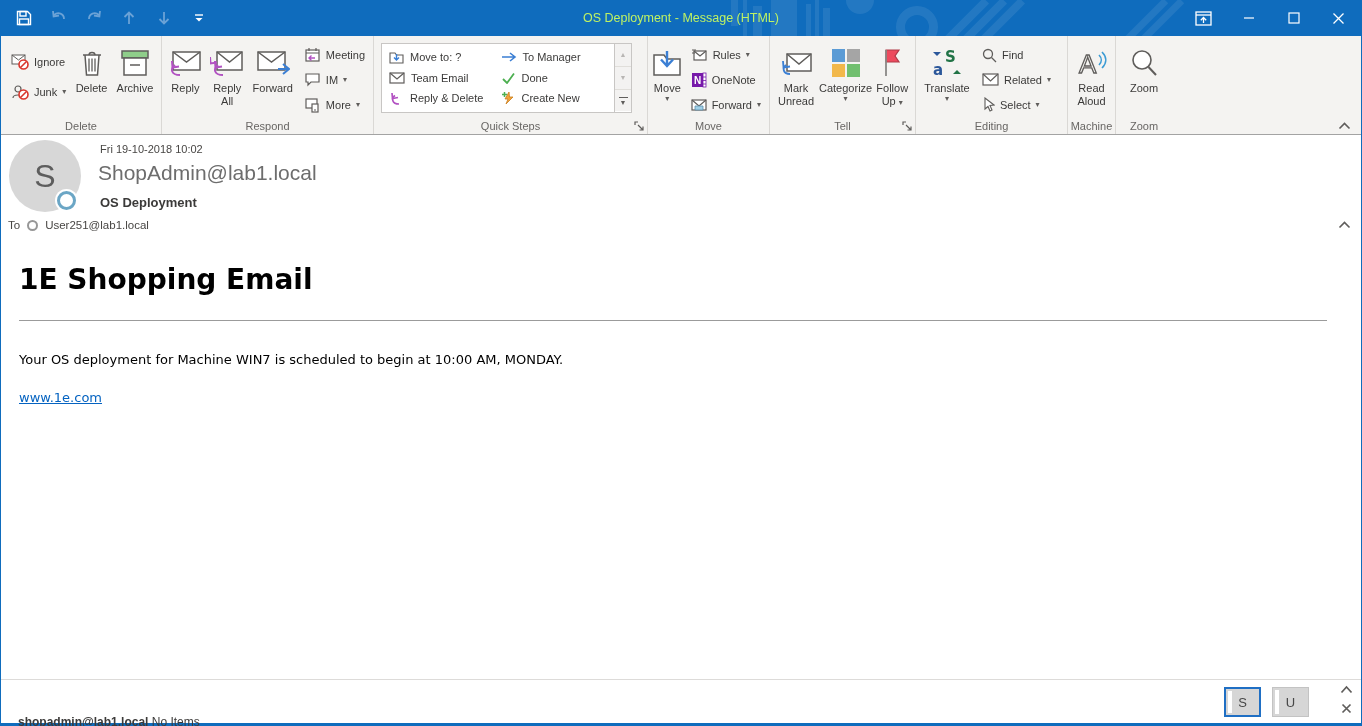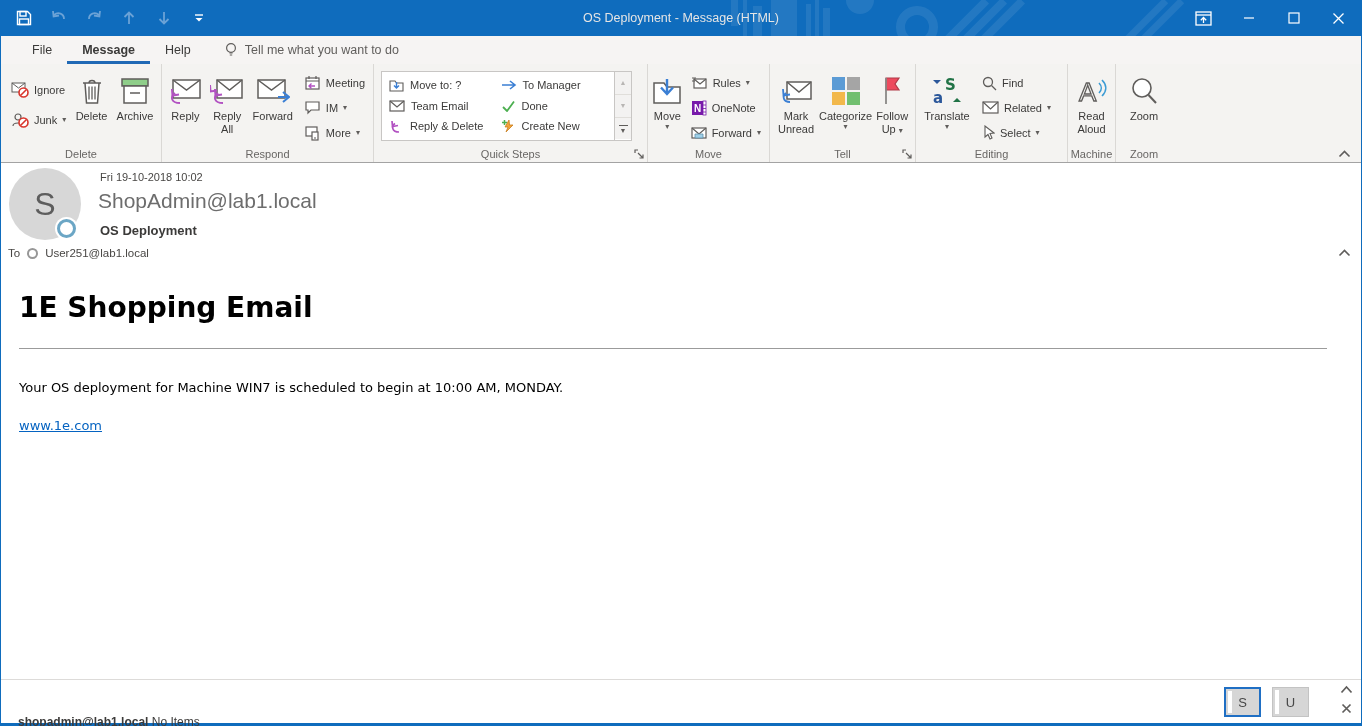--- a/index.html
+++ b/index.html
@@ -5,21 +5,21 @@
   * { margin:0; padding:0; box-sizing:border-box; }
   html,body { width:1362px; height:726px; font-family:"Liberation Sans", sans-serif; background:#fff; }
   .window { width:1362px; height:726px; display:flex; flex-direction:column; border-left:1px solid #0f6cbd; border-right:1px solid #0f6cbd; overflow:hidden; }
 
   
   .titlebar { height:36px; background:#0f6cbd; position:relative; display:flex; align-items:center; flex:none; color:#fff; }
   .deco { position:absolute; right:150px; top:0; height:36px; width:500px; overflow:hidden; }
   .deco div { position:absolute; background:#3584c7; opacity:.55; }
   .qat { display:flex; align-items:center; gap:15px; margin-left:13px; z-index:2; }
   .qat .qbtn { width:20px; height:22px; display:flex; align-items:center; justify-content:center; }
-  .title-text { position:absolute; left:0; right:0; top:0; height:36px; display:flex; align-items:center; justify-content:center; font-size:12.5px; color:#e5e5e5; z-index:1; pointer-events:none; }
+  .title-text { position:absolute; left:0; right:0; top:0; height:36px; display:flex; align-items:center; justify-content:center; font-size:12.5px; color:#bef264; z-index:1; pointer-events:none; }
   .win-controls { margin-left:auto; display:flex; z-index:3; }
   .wc { width:45px; height:36px; display:flex; align-items:center; justify-content:center; }
 
   
   .tabrow { height:28px; background:#f6f4f3; display:flex; align-items:stretch; padding-left:16px; flex:none; }
   .tab { padding:0 15px; font-size:12.5px; color:#3b3a39; display:flex; align-items:center; }
   .tab.active { font-weight:700; border-bottom:3px solid #2069b5; padding-top:3px; }
   .tellme { display:flex; align-items:center; gap:7px; margin-left:18px; font-size:12.5px; color:#605e5c; }
 
   
@@ -157,32 +157,20 @@
           </svg>
       </div>
       <div class="wc">
         <svg width="13" height="13" viewBox="0 0 13 13">
             <path d="M1.5 1.5 L11.5 11.5 M11.5 1.5 L1.5 11.5" stroke="#fff" stroke-width="1.3"></path>
           </svg>
       </div>
     </div>
   </div>
 
-  <div class="tabrow">
-    <div class="tab">File</div>
-    <div class="tab active">Message</div>
-    <div class="tab">Help</div>
-    <div class="tellme">
-      <svg width="14" height="16" viewBox="0 0 14 16">
-          <circle cx="7" cy="6" r="4.4" fill="none" stroke="#605e5c" stroke-width="1.2"></circle>
-          <path d="M5.4 11 h3.2 M5.8 13 h2.4" stroke="#605e5c" stroke-width="1.2"></path>
-        </svg>
-      <span>Tell me what you want to do</span>
-    </div>
-  </div>
 
   <div class="ribbon">
 
     <div class="rgroup" style="width:161px">
       <div class="minicol" style="height:64px;justify-content:space-between;padding-top:12px">
         <div class="minibtn">
           <svg width="18" height="16" viewBox="0 0 18 16">
               <rect x="1" y="1" width="13" height="9" fill="#fff" stroke="#5f5d5b"></rect>
               <path d="M1 1 L7.5 6 L14 1" fill="none" stroke="#5f5d5b"></path>
               <circle cx="12.5" cy="10.5" r="4.5" fill="#fff" stroke="#d9342b" stroke-width="1.6"></circle>

